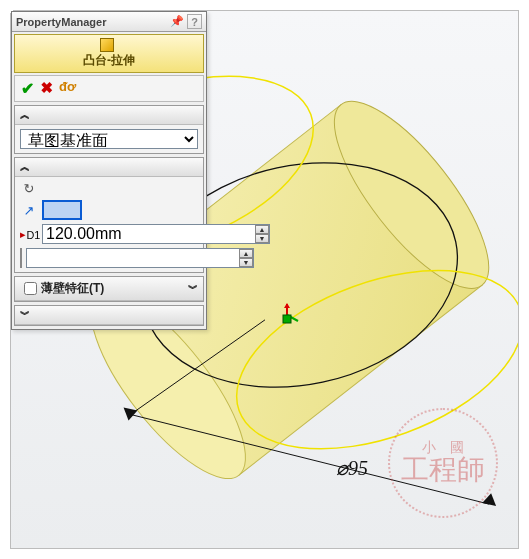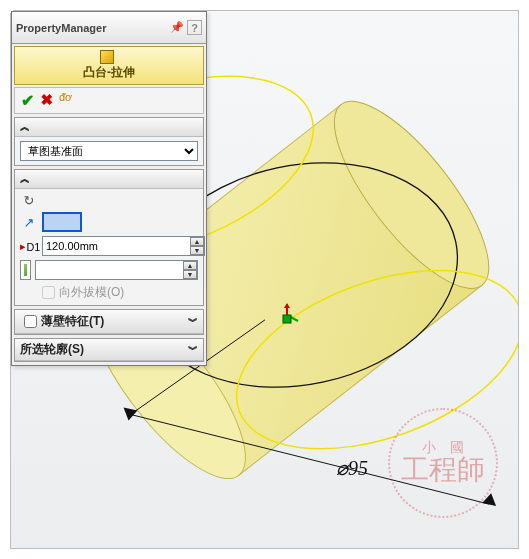--- a/index.html
+++ b/index.html
@@ -59,57 +59,57 @@
     position:absolute; left:0; top:0; width:196px;
     background:#efefef;
     border:1px solid #7a7a7a;
     box-shadow: 2px 2px 4px rgba(0,0,0,.15);
     z-index:5;
   }
   .pm-header {
     background:linear-gradient(#fdfdfd,#e4e4e4);
     border-bottom:1px solid #9a9a9a;
     display:flex; align-items:center;
-    height:32px; padding:3px 4px;
+    height:20px; padding:3px 4px;
     font-weight:bold; color:#444;
   }
   .pm-header .title { flex:1; font-size:11px; }
   .pm-header .ico { width:15px; height:15px; margin-left:2px; display:flex;align-items:center;justify-content:center;font-size:11px;}
   .pin { color:#c00; }
   .qm { color:#888; border:1px solid #aaa; width:14px;height:14px; font-size:10px; text-align:center; line-height:12px;}
 
   .feat-title {
     background:linear-gradient(#fff7cf,#f4e27a);
     border:1px solid #b0a030; margin:2px; padding:3px 4px;
     display:flex; align-items:center; font-weight:bold; color:#5a4a00;flex-direction:column;
   }
   .feat-title .cube { width:14px;height:14px;margin-right:4px;
     background:linear-gradient(135deg,#ffd95e,#e0a500);
     border:1px solid #8a6b00;}
   .actions { display:flex; gap:6px; padding:3px 6px; border:1px solid #bbb; margin:0 2px 3px 2px; background:#f4f4f4;}
   .act-ok{color:#090;font-size:16px;font-weight:bold;}
   .act-x{color:#c00;font-size:15px;font-weight:bold;}
-  .act-gl{color:#d08000;font-size:11px;font-weight:normal;}
+  .act-gl{color:#d08000;font-size:13px;font-weight:bold;}
 
   .section {
     border:1px solid #9a9a9a; margin:0 2px 3px 2px; background:#f3f3f3;
   }
   .sec-head {
     background:linear-gradient(#fafafa,#dedede);
     border-bottom:1px solid #bbb;
     padding:2px 5px; display:flex; align-items:center;
     font-weight:bold; color:#222;
   }
   .sec-head .lbl{flex:1;}
   .chev{font-family:Arial; font-size:10px; color:#333;}
   .sec-body{ padding:4px 5px; display:flex; flex-direction:column; gap:4px;}
   .row { display:flex; align-items:center; gap:4px;}
   .row .glyph{width:18px; text-align:center; font-size:13px;}
   select, input[type=text]{
-    flex:1; height:20px; font-size:11px; border:1px solid #7a8a9a; background:#fff;
+    flex:1; height:20px; font-size:16px; border:1px solid #7a8a9a; background:#fff;
     padding:1px 3px;
   }
   .spin { position:relative; flex:1; display:flex;border-radius:8px;}
   .spin input{ flex:1; padding-right:16px;}
   .spin .btns{position:absolute; right:1px; top:1px; bottom:1px; width:14px; display:flex; flex-direction:column;}
   .spin .btns div{flex:1; background:linear-gradient(#f5f5f5,#d8d8d8); border:1px solid #888; font-size:7px; display:flex;align-items:center;justify-content:center; color:#333;}
   .d1{ font-size:10px; display:flex; align-items:flex-end;}
   .d1 .tri{ color:#c00000; font-size:11px; margin-right:1px;}
   .draftbox{ width:20px;height:20px;border:1px solid #888; background:linear-gradient(135deg,#a4e06a,#3a9a20); box-shadow:inset 0 0 0 3px #fff;}
   .chk{ display:flex; align-items:center; gap:4px; color:#999; margin-left:22px;}
@@ -227,39 +227,34 @@
         <div class="row">
           <span class="draftbox"></span>
           <div class="spin">
             <input type="text" value="" style="">
             <div class="btns">
               <div>▲</div>
               <div>▼</div>
             </div>
           </div>
         </div>
-        <label class="chk">
-          <input type="checkbox" disabled="" style="">
-          <span>向外拔模(O)</span>
-        </label>
       </div>
     </div>
 
     <div class="section collapsed">
       <div class="sec-head">
         <input type="checkbox" style="margin-right: 4px;">
         <span class="lbl">薄壁特征(T)</span>
         <span class="chev">︾</span>
       </div>
 
     </div>
 
     <div class="section collapsed">
       <div class="sec-head">
-        <span class="lbl">所选轮廓(S)</span>
         <span class="chev">︾</span>
       </div>
 
     </div>
   </div>
 </div>
 
 <div class="stamp"></div>
 <div class="stamp stamp-lr"></div>
 

